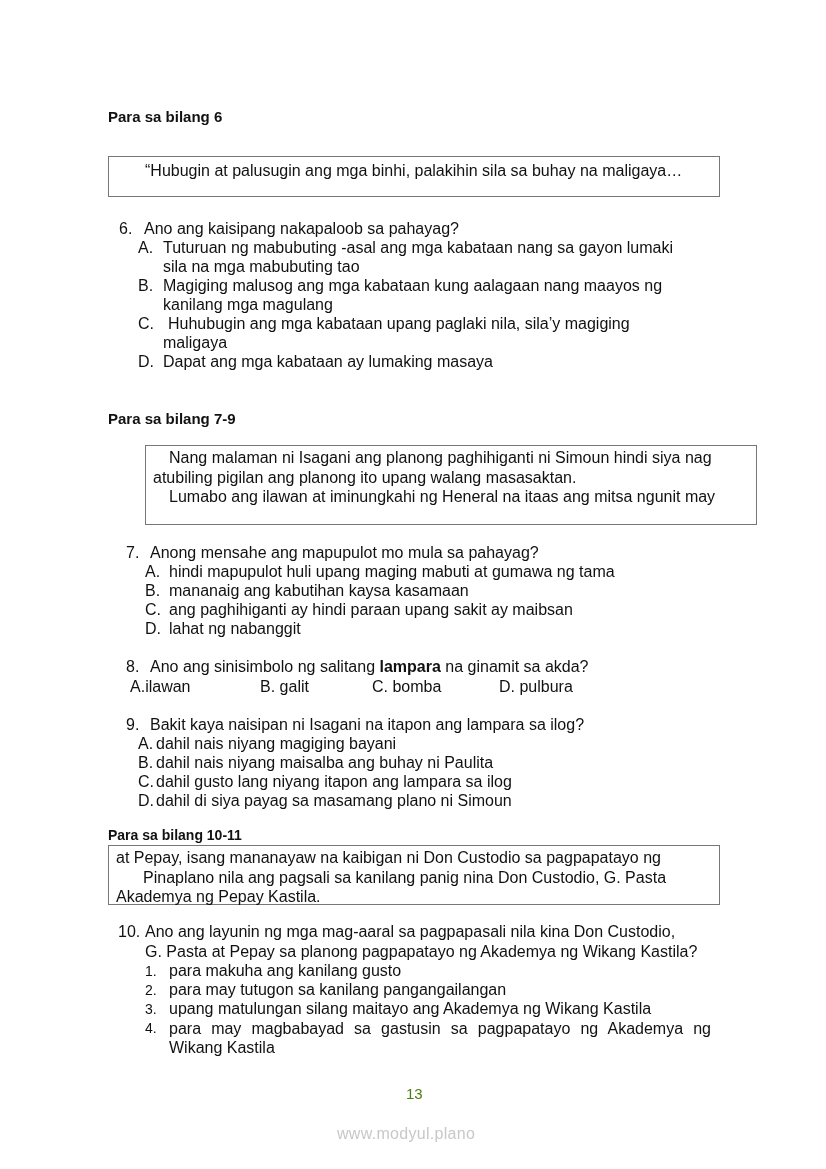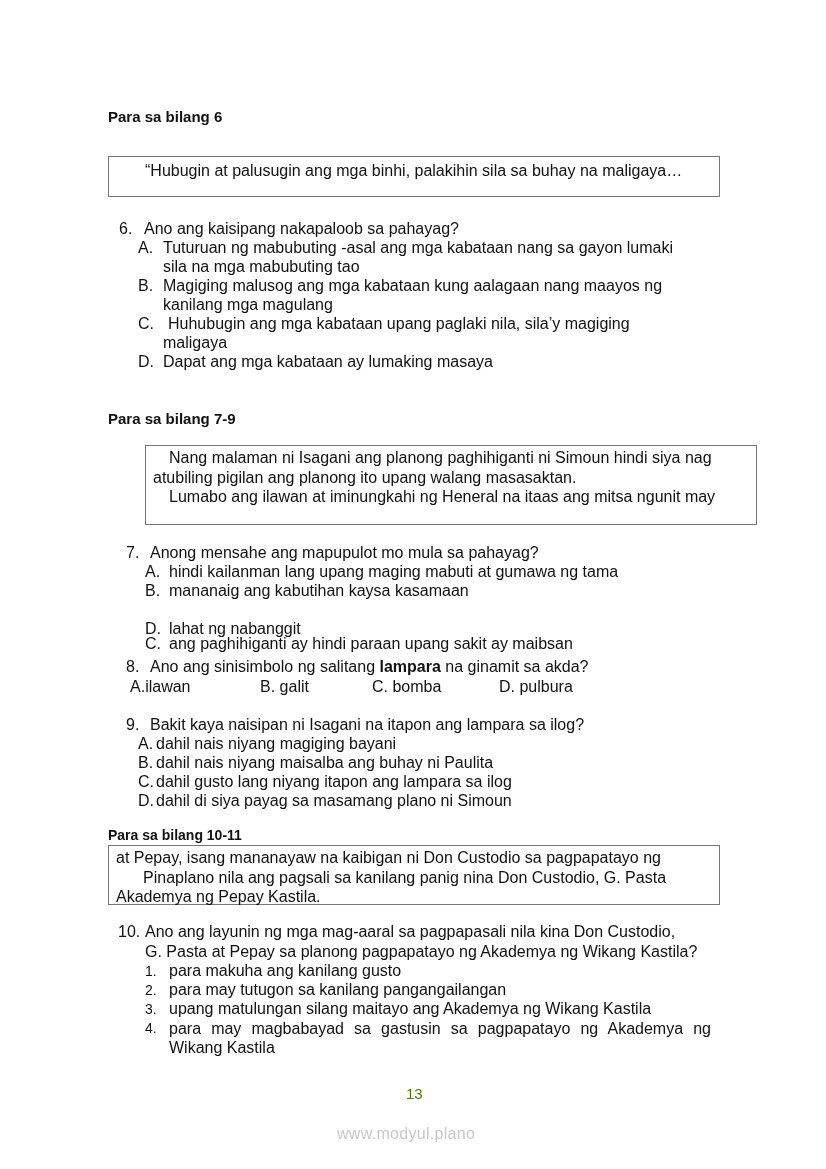--- a/index.html
+++ b/index.html
@@ -38,23 +38,23 @@
 <div class="abs heading" style="left:108px;top:410px;">Para sa bilang 7-9</div>
 <div class="box" style="left:108px;top:445px;width:612px;height:80px;padding-left:7px;margin-left:37px;">
   <div style="text-indent:16px;">Nang malaman ni Isagani ang planong paghihiganti ni Simoun hindi siya nag</div>
   <div>atubiling pigilan ang planong ito upang walang masasaktan.</div>
   <div style="text-indent:16px;">Lumabo ang ilawan at iminungkahi ng Heneral na itaas ang mitsa ngunit may</div>
 </div>
 
 <div class="line" style="left:126px;top:543px;">
   <span class="lbl" style="width:24px;">7.</span><span>Anong mensahe ang mapupulot mo mula sa pahayag?</span>
 </div>
-<div class="line" style="left:145px;top:562px;"><span class="lbl" style="width:24px;">A.</span><span>hindi kailanman lang upang maging mabuti at gumawa ng tama</span></div>
+<div class="line" style="left:145px;top:562px;"><span class="lbl" style="width:24px;">A.</span><span>hindi mapupulot huli upang maging mabuti at gumawa ng tama</span></div>
 <div class="line" style="left:145px;top:581px;"><span class="lbl" style="width:24px;">B.</span><span>mananaig ang kabutihan kaysa kasamaan</span></div>
-<div class="line" style="left:145px;top:634px;"><span class="lbl" style="width:24px;">C.</span><span>ang paghihiganti ay hindi paraan upang sakit ay maibsan</span></div>
+<div class="line" style="left:145px;top:600px;"><span class="lbl" style="width:24px;">C.</span><span>ang paghihiganti ay hindi paraan upang sakit ay maibsan</span></div>
 <div class="line" style="left:145px;top:619px;"><span class="lbl" style="width:24px;">D.</span><span>lahat ng nabanggit</span></div>
 
 <div class="line" style="left:126px;top:657px;">
   <span class="lbl" style="width:24px;">8.</span><span>Ano ang sinisimbolo ng salitang </span><b>lampara</b><span> na ginamit sa akda?</span>
 </div>
 <div class="line" style="left:130px;top:677px;"><span>A.</span><span>ilawan</span></div>
 <div class="line" style="left:260px;top:677px;text-align:center;"><span>B.</span> <span>galit</span></div>
 <div class="line" style="left:372px;top:677px;"><span>C.</span> <span>bomba</span></div>
 <div class="line" style="left:499px;top:677px;"><span>D.</span> <span>pulbura</span></div>
 

